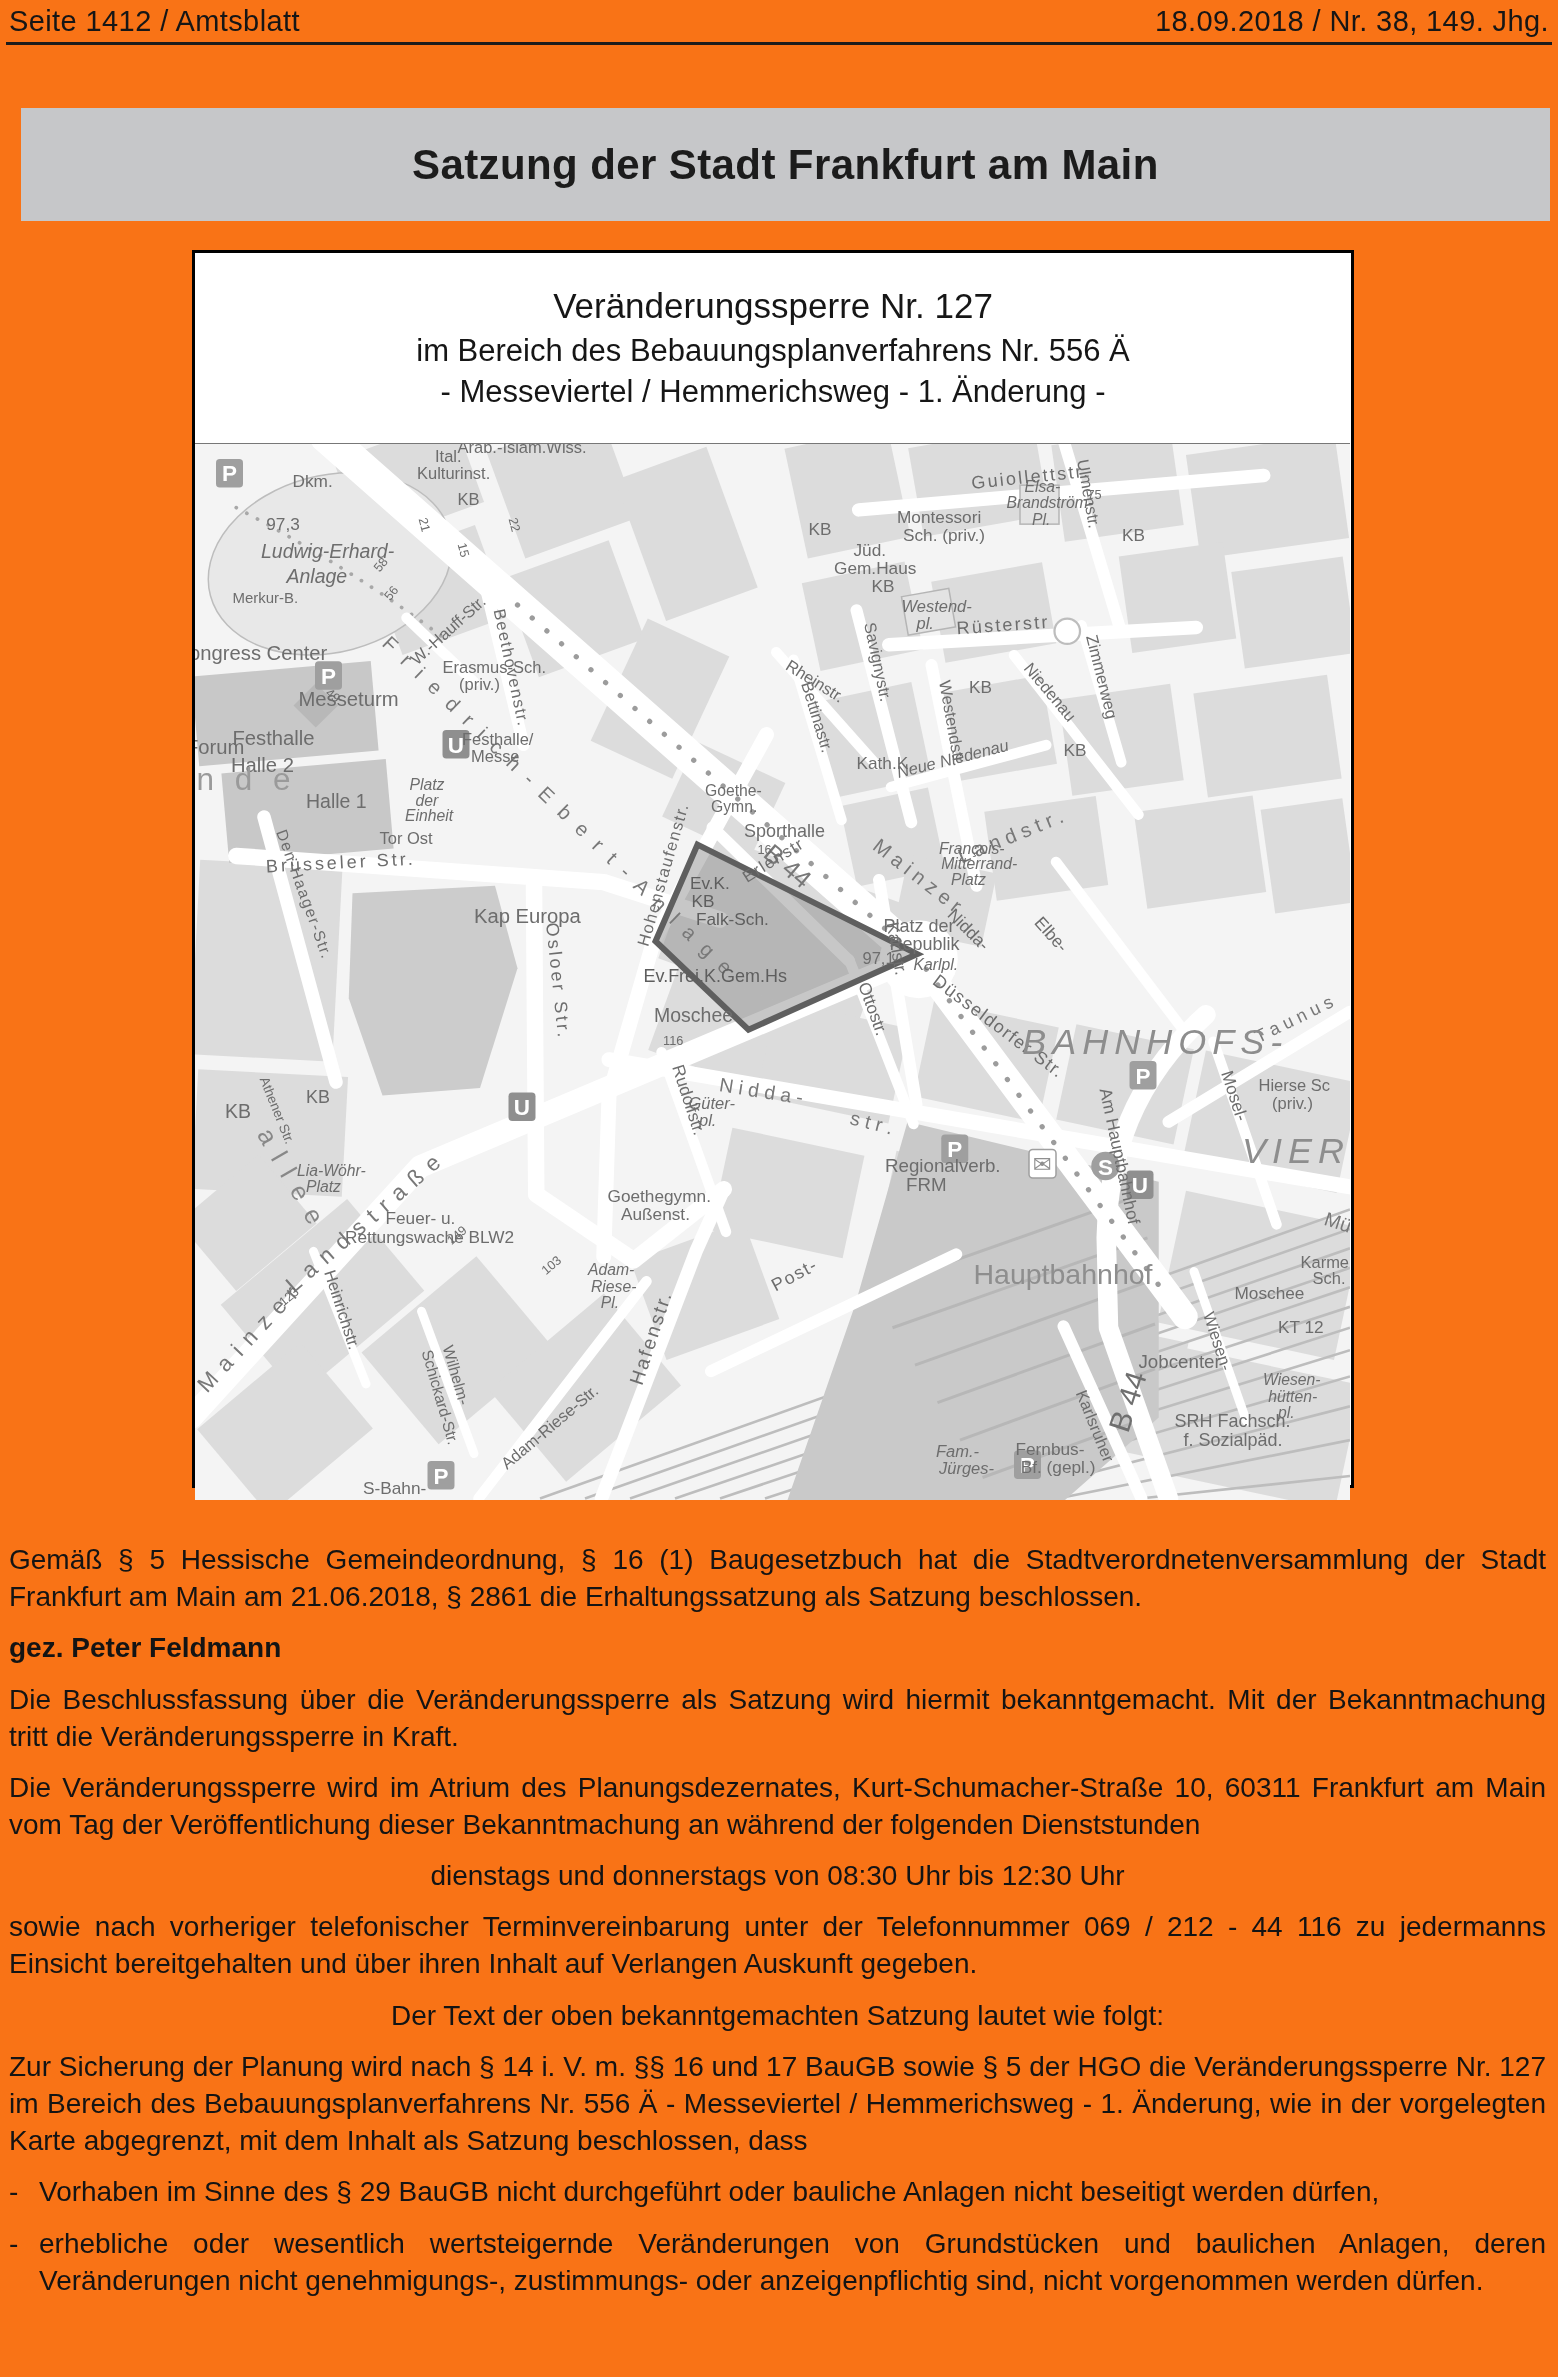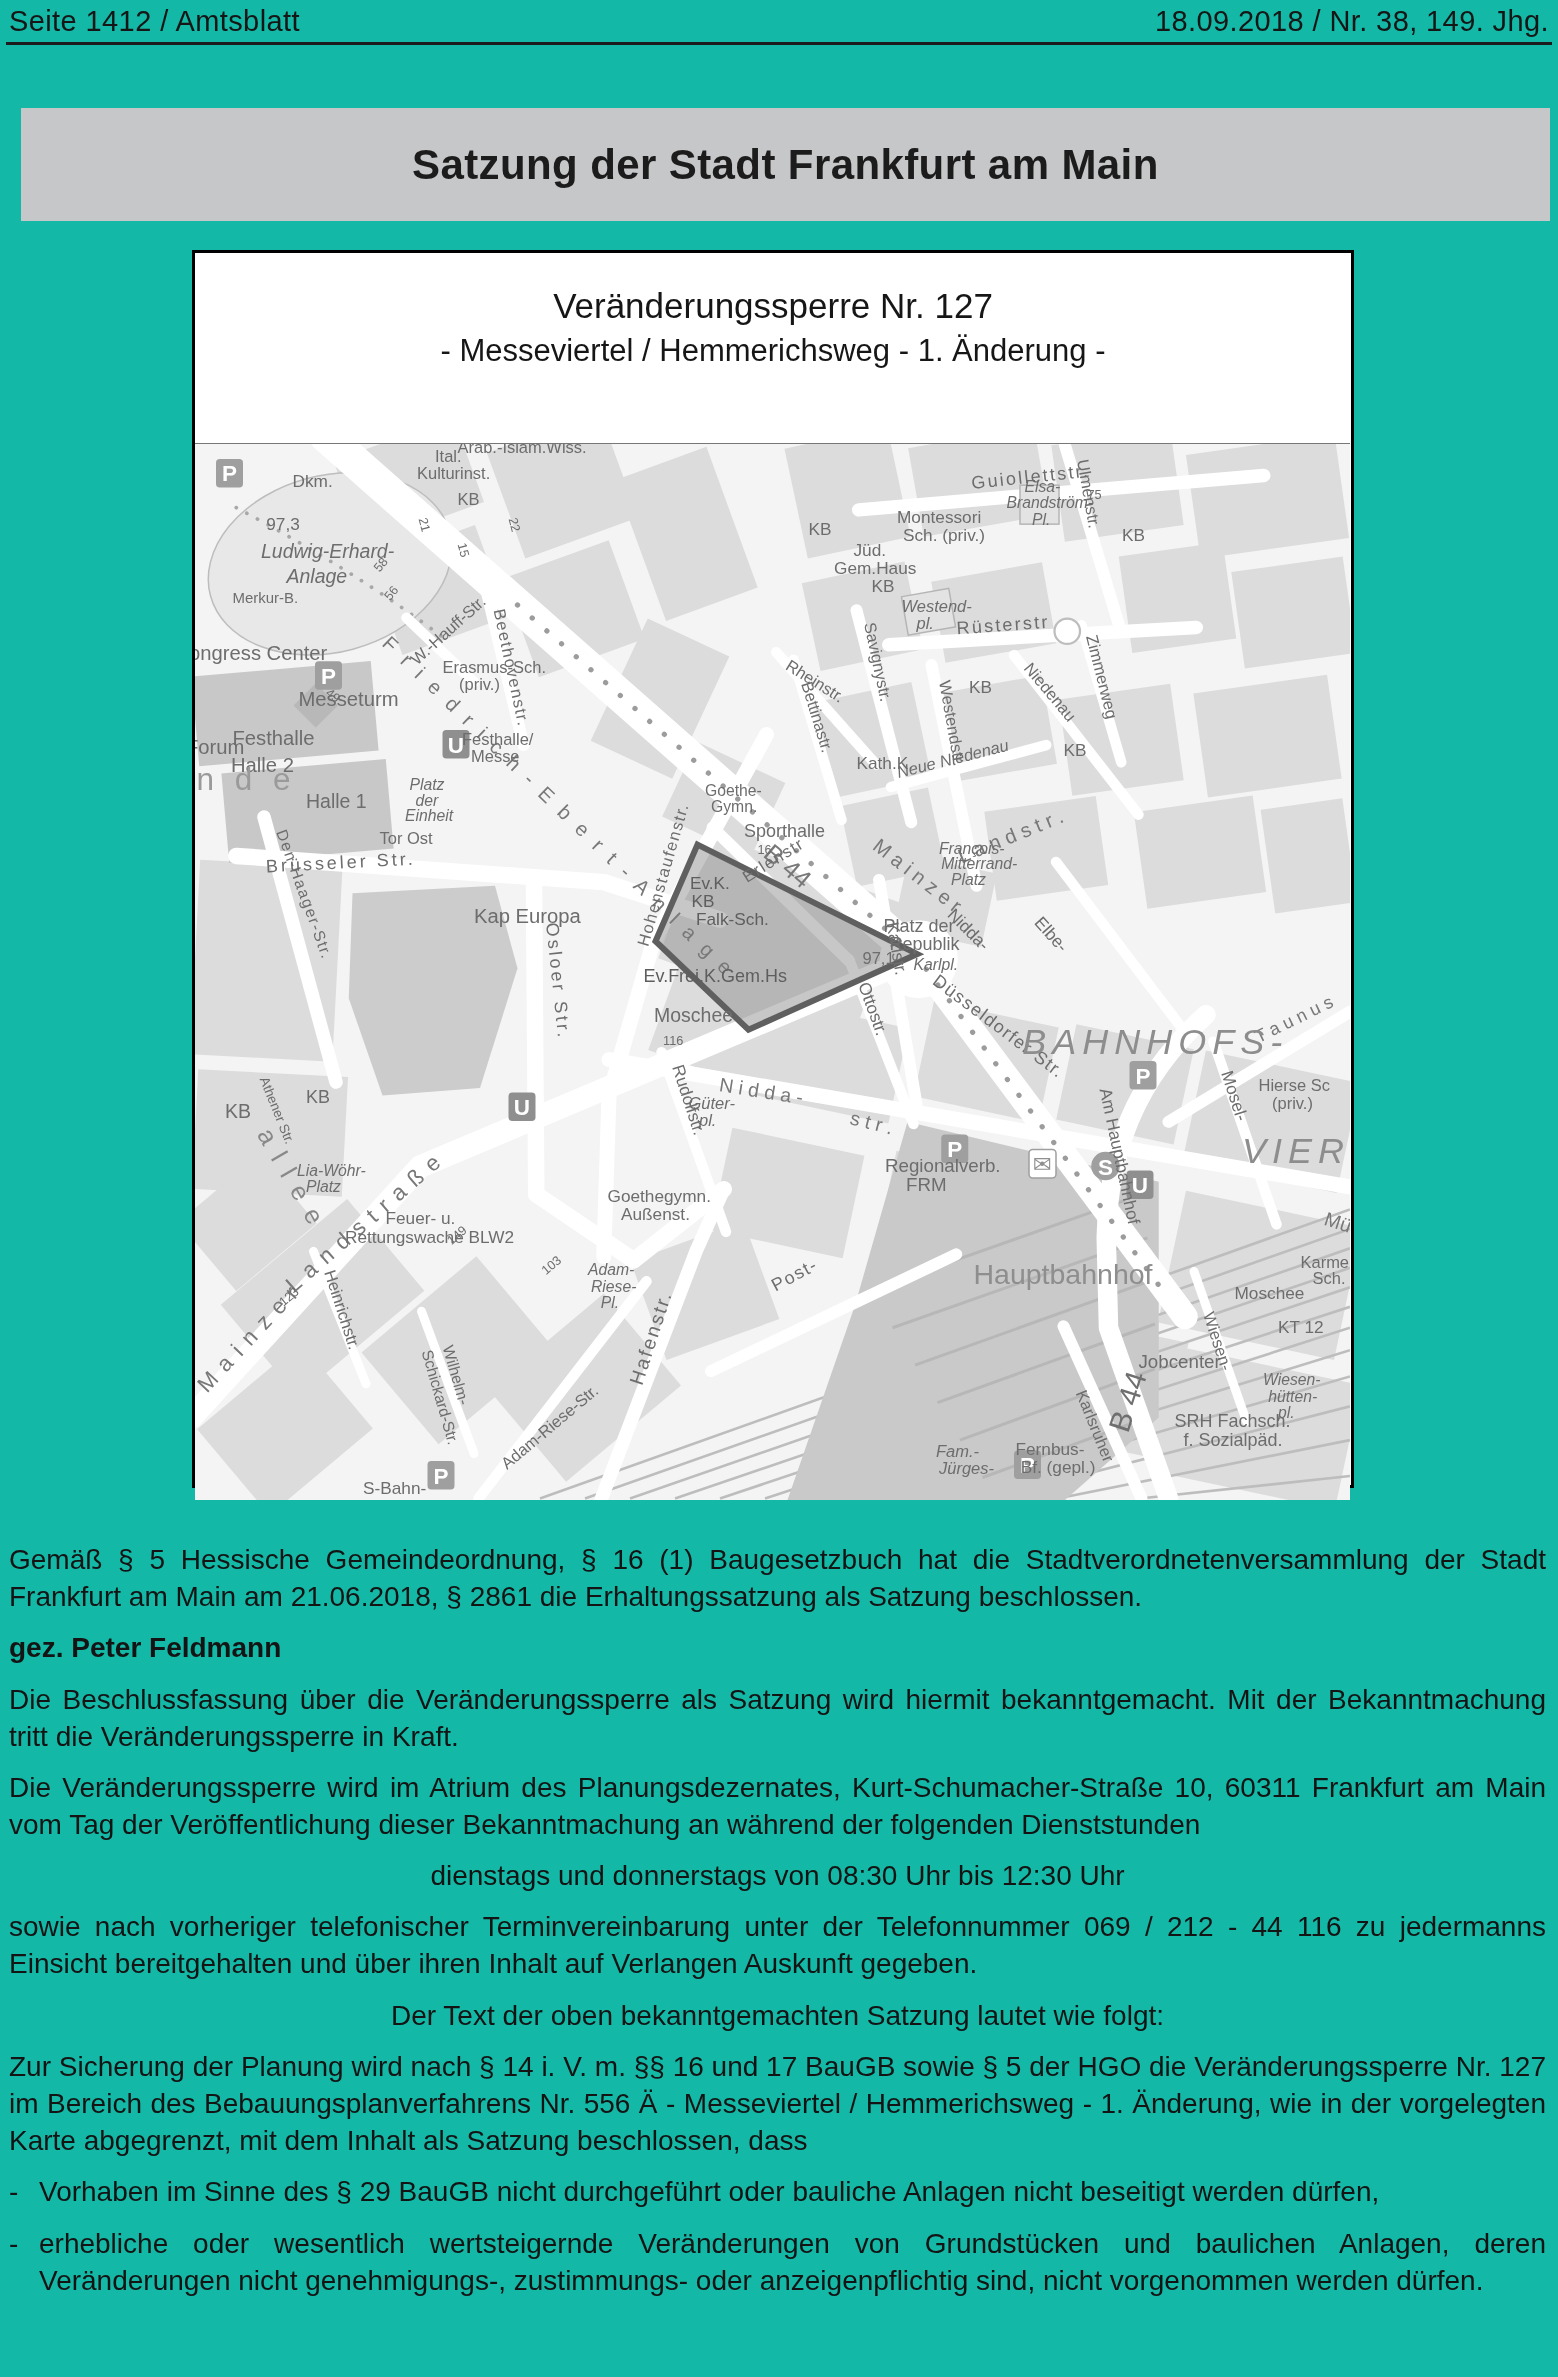--- a/index.html
+++ b/index.html
@@ -1,16 +1,16 @@
 <!DOCTYPE html>
 <html style="font-size:12px"><head>
 <meta charset="utf-8">
 <style>
   html,body{margin:0;padding:0;background:#fff;}
-  #page{position:relative;width:1558px;height:2377px;background:#14b8a6;overflow:hidden;
+  #page{position:relative;width:1558px;height:2377px;background:#f97316;overflow:hidden;
         font-family:"Liberation Sans","DejaVu Sans",sans-serif;color:#161616;}
   
   .hdr{position:absolute;top:4.5px;left:9px;right:9px;display:flex;justify-content:space-between;
        font-size:29px;letter-spacing:0.4px;}
   .rule{position:absolute;top:42px;left:6px;right:6px;height:3px;background:#1c1c1c;}
   
   .banner{position:absolute;top:108px;left:21px;right:8.3px;height:113px;background:#c6c7c9;
           display:flex;align-items:center;justify-content:center;}
   .banner h1{margin:0;font-size:42px;font-weight:bold;color:#1c1c1c;letter-spacing:0.4px;}
   
@@ -45,20 +45,21 @@
   </div>
   <div class="rule"></div>
 
   <div class="banner">
     <h1>Satzung der Stadt Frankfurt am Main</h1>
   </div>
 
   <div class="mapbox">
     <div class="titles">
       <div class="t1">Veränderungssperre Nr. 127</div>
+      <div class="t2">im Bereich des Bebauungsplanverfahrens Nr. 556 Ä</div>
       <div class="t3">- Messeviertel / Hemmerichsweg - 1. Änderung -</div>
     </div>
     <div class="mapwrap">
       <svg width="1155" height="1056" viewBox="0 0 1540 1410" preserveAspectRatio="none">
         <rect x="0" y="0" width="1540" height="1410" fill="#f4f4f4"></rect>
 
         <g fill="#dcdcdc">
           <rect x="200" y="-10" width="170" height="120" transform="rotate(-20 285 50)"></rect>
           <rect x="410" y="-20" width="160" height="150" transform="rotate(-20 490 55)"></rect>
           <rect x="250" y="130" width="150" height="130" transform="rotate(-20 325 195)"></rect>

